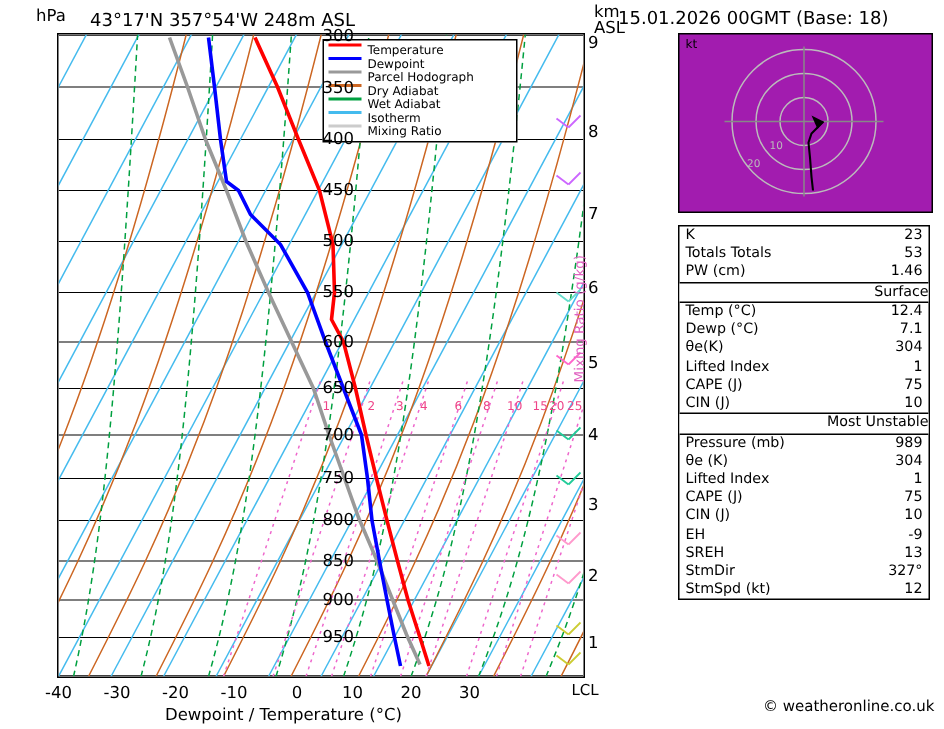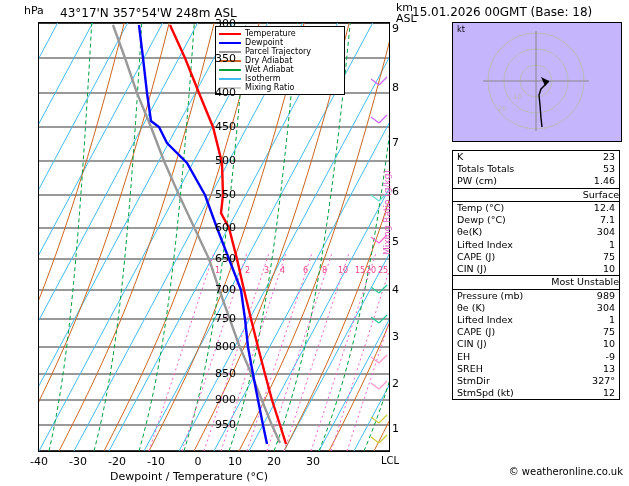--- a/index.html
+++ b/index.html
@@ -15,27 +15,27 @@
   #plotsvg{position:absolute;left:0;top:0;}
   
   .ylab{position:absolute;right:393px;font-size:11px;color:#000;text-align:right;width:30px;}
   
   .xlab{position:absolute;top:455px;font-size:11px;color:#000;text-align:center;width:30px;}
   #xaxis-title{left:110px;top:470px;font-size:11px;color:#000;}
   
   .kmlab{position:absolute;left:392px;font-size:11px;color:#000;}
   
   #legend{left:215px;top:26px;width:130px;background:#fff;border:1px solid #000;padding:2px 3px;box-sizing:border-box;}
-  .legrow{display:flex;align-items:center;height:9px;margin:0;}
+  .legrow{display:flex;align-items:flex-start;height:9px;margin:0;}
   .legline{width:22px;height:0;border-top-width:2px;border-top-style:solid;margin-right:4px;}
   .legtext{font-size:8px;color:#000;line-height:9px;}
   
   #mix-label{left:382px;top:255px;font-size:9px;color:#e060c0;transform:rotate(-90deg);transform-origin:left top;white-space:nowrap;}
   
-  #hodo{left:452px;top:22px;width:168px;height:118px;border:1px solid #000;background:#c4b5fd;}
+  #hodo{left:452px;top:22px;width:168px;height:118px;border:1px solid #000;background:#a21caf;}
   #hodo-kt{left:4px;top:2px;font-size:8px;color:#000;position:absolute;}
   
   #tables{left:452px;top:150px;width:168px;border:1px solid #000;background:#fff;box-sizing:border-box;}
   .trow{display:flex;justify-content:space-between;padding:0 4px;font-size:9.5px;line-height:12.2px;color:#000;}
   .sect{text-align:right;font-size:9.5px;line-height:12.4px;color:#000;border-top:1px solid #000;border-bottom:1px solid #000;background:#fff;}
   .sect.first{border-top:1px solid #000;}
   
   #footer{right:6px;top:466px;font-size:10px;color:#000;}
   
   #lcl{left:381px;top:423px;font-size:10px;color:#000;margin-top:32px;}
@@ -188,21 +188,21 @@
   <div class="legrow">
       <span class="legline" style="border-top-color:#ff0000"></span>
       <span class="legtext">Temperature</span>
     </div>
   <div class="legrow">
       <span class="legline" style="border-top-color:#0000ff"></span>
       <span class="legtext">Dewpoint</span>
     </div>
   <div class="legrow">
       <span class="legline" style="border-top-color:#999999"></span>
-      <span class="legtext">Parcel Trajectory</span>
+      <span class="legtext">Parcel Hodograph</span>
     </div>
   <div class="legrow">
       <span class="legline" style="border-top-color:#cc6622"></span>
       <span class="legtext">Dry Adiabat</span>
     </div>
   <div class="legrow">
       <span class="legline" style="border-top-color:#00a040"></span>
       <span class="legtext">Wet Adiabat</span>
     </div>
   <div class="legrow">

